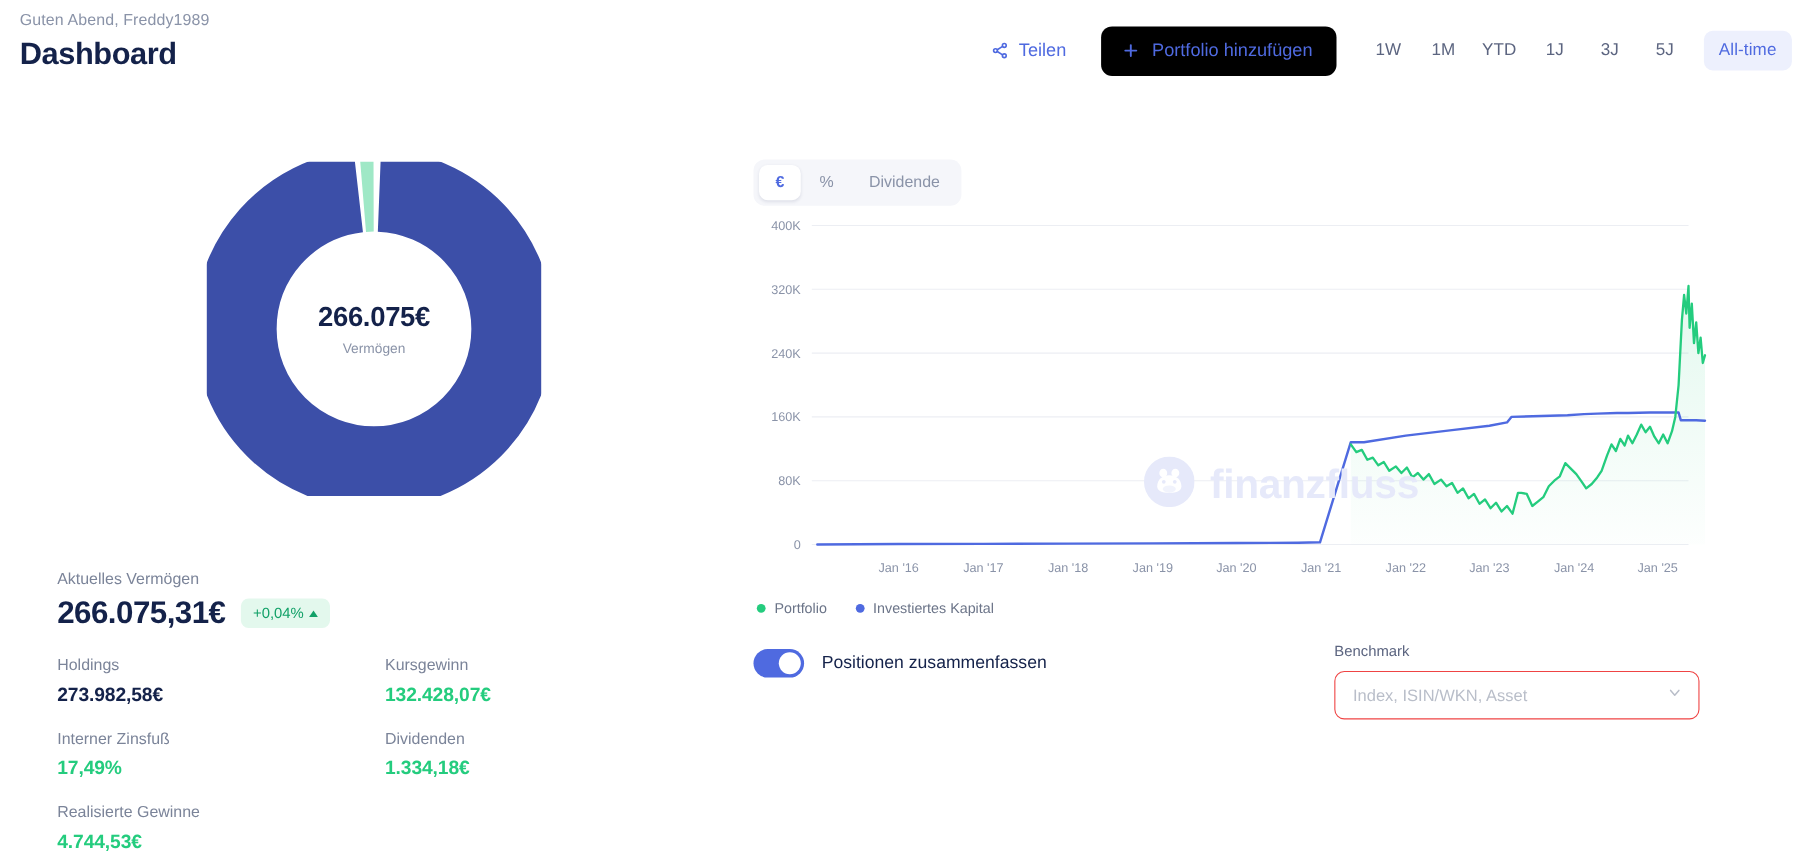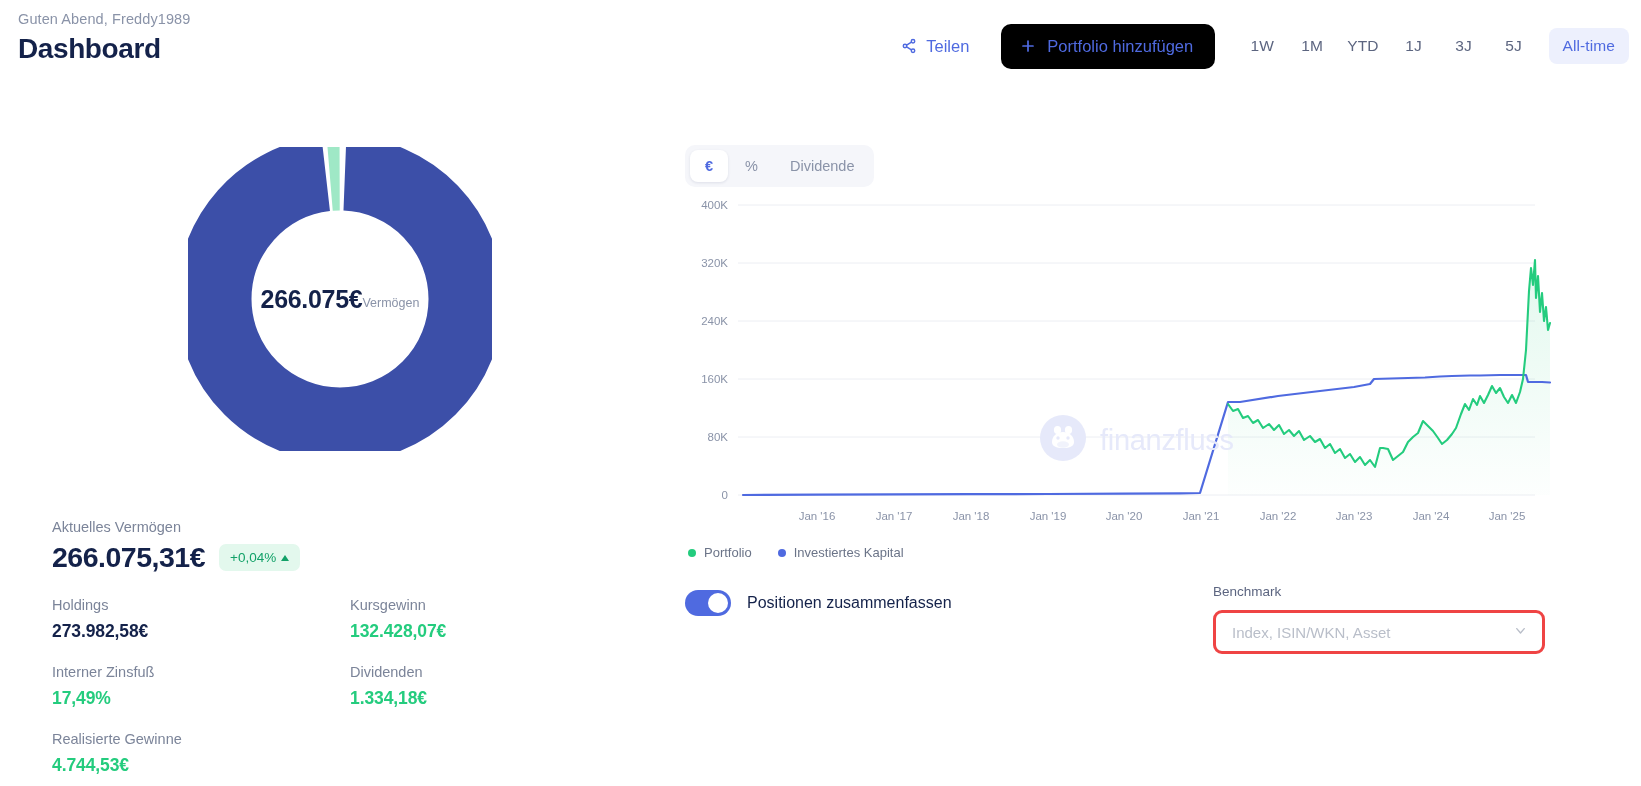--- a/index.html
+++ b/index.html
@@ -55,21 +55,21 @@
   .range-tab.active {
     background: #edf0fd; color: #4f6ae0; padding: 9px 14px; margin-right: 12px;
   }
 
   
   .left-panel { position: absolute; left: 0; top: 95px; width: 660px; }
 
   .donut-wrap { position: absolute; left: 188px; top: 52px; width: 304px; height: 304px; }
   .donut-center {
     position: absolute; left: 0; top: 0; width: 304px; height: 304px;
-    display: flex; flex-direction: row; align-items: center; justify-content: center;
+    display: flex; flex-direction: column; align-items: center; justify-content: center;
   }
   .donut-value { font-size: 25px; font-weight: 700; color: #14224a; letter-spacing: -.3px; }
   .donut-label { font-size: 12.5px; color: #8a93a8; margin-top: 7px; }
 
   .stats { position: absolute; left: 52px; top: 424px; width: 560px; }
   .stat-head-label { font-size: 14.5px; color: #7b8499; }
   .stat-hero-row { display: flex; align-items: center; margin-top: 6px; }
   .stat-hero-value { font-size: 28.5px; font-weight: 700; color: #14224a; letter-spacing: -.5px; }
   .stat-badge {
     margin-left: 14px; background: #e3f8ed; color: #12a168;
@@ -123,36 +123,36 @@
   }
   .switch .knob {
     position: absolute; right: 3px; top: 3px; width: 20px; height: 20px;
     border-radius: 50%; background: #fff;
   }
   .toggle-label { font-size: 16px; color: #14224a; font-weight: 500; }
 
   .benchmark { position: absolute; left: 553px; top: -6px; width: 332px; }
   .benchmark-label { font-size: 13.5px; color: #5c6580; font-weight: 500; }
   .benchmark-field {
-    margin-top: 11px; height: 44px; border: 3px solid #ef4444; border-radius: 9px;
+    margin-top: 11px; height: 44px; border: 1px solid #ef4444; border-radius: 9px;
     display: flex; align-items: center; padding: 0 14px; background: #fff;
     justify-content: space-between; cursor: pointer;
   }
   .benchmark-input {
     border: none; outline: none; background: none; flex: 1;
     font-size: 15px; color: #14224a; font-family: "Liberation Sans", sans-serif;
   }
   .benchmark-input::placeholder { color: #b9bec9; }
   .chev { width: 15px; height: 15px; flex: none; }
 
   .watermark {
     position: absolute; left: 360px; top: 225px;
     display: flex; align-items: center; gap: 14px; opacity: 1; pointer-events: none;
   }
-  .wm-text { font-size: 29px; color: #e6e9fa; font-weight: 400; letter-spacing: -.3px; }
+  .wm-text { font-size: 37px; color: #e6e9fa; font-weight: 700; letter-spacing: -.3px; }
 </style>
 </head>
 <body>
 
 <div class="page">
 
   <div class="header">
     <div class="greeting">Guten Abend, Freddy1989</div>
     <div class="page-title">Dashboard</div>
 

